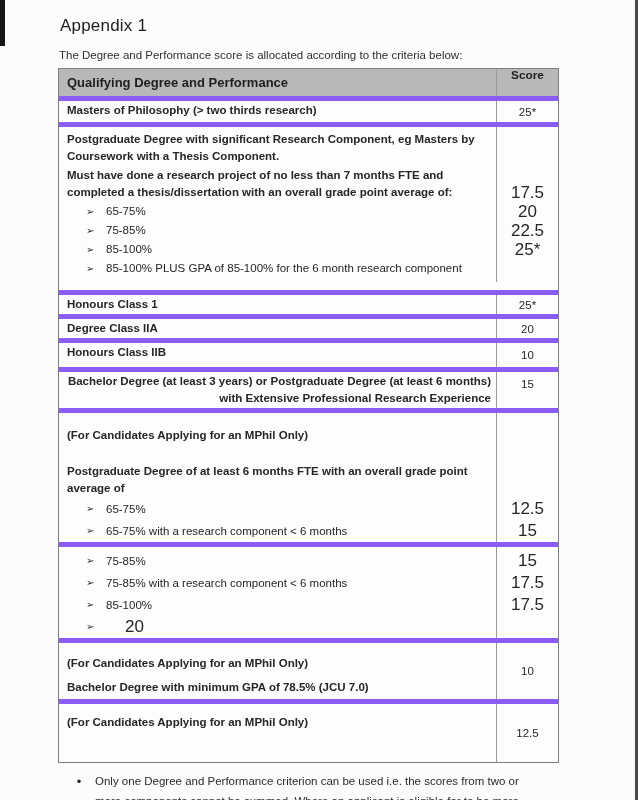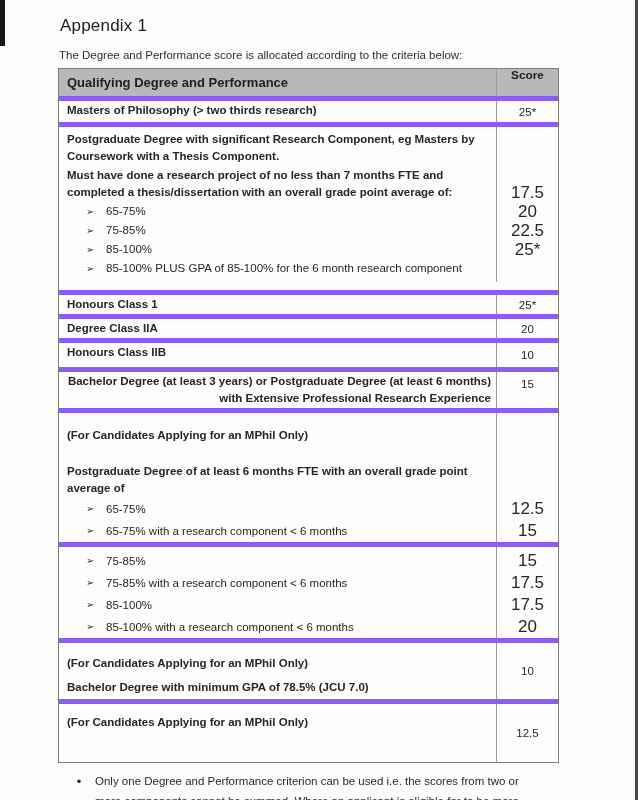--- a/index.html
+++ b/index.html
@@ -164,21 +164,20 @@
           <div class="l-text">75-85% with a research component &lt; 6 months</div>
           <div class="l-score">17.5</div>
         </div>
         <div class="line bullet-spaced">
           <div class="b-icon">➢</div>
           <div class="l-text">85-100%</div>
           <div class="l-score">17.5</div>
         </div>
         <div class="line bullet-spaced">
           <div class="b-icon">➢</div>
-          <div class="l-text">85-100% with a research component &lt; 6 months</div>
           <div class="l-score">20</div>
         </div>
       </div>
       <div class="trow r8">
         <div class="line para-spaced">
           <div class="l-text">(For Candidates Applying for an MPhil Only)</div>
           <div class="l-score"></div>
         </div>
         <div class="line para-spaced">
           <div class="l-text">Bachelor Degree with minimum GPA of 78.5% (JCU 7.0)</div>

